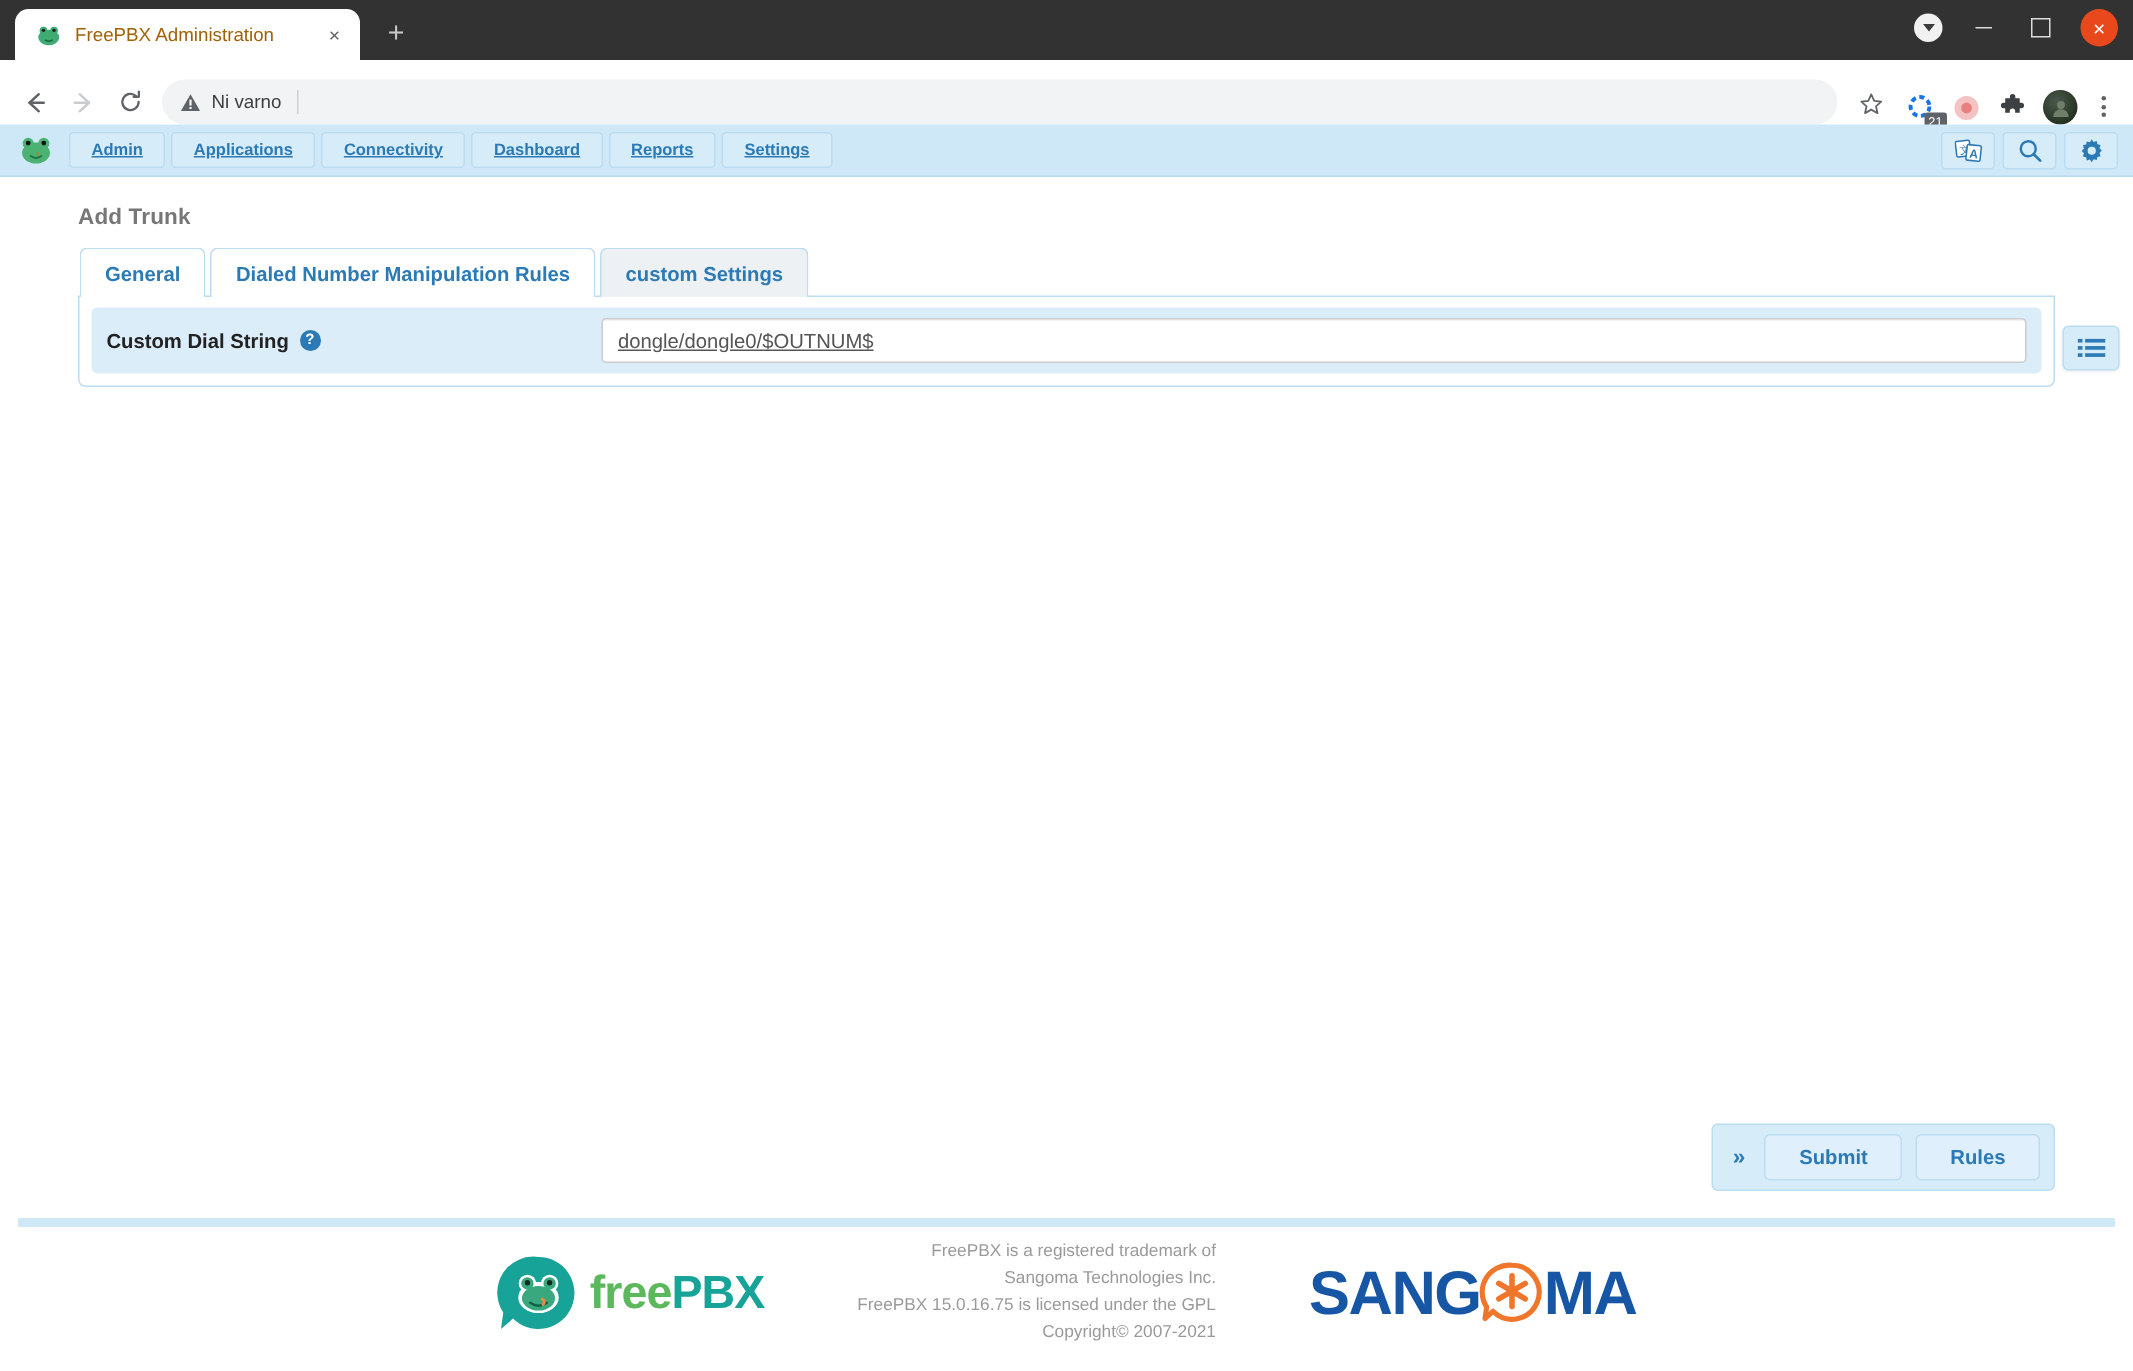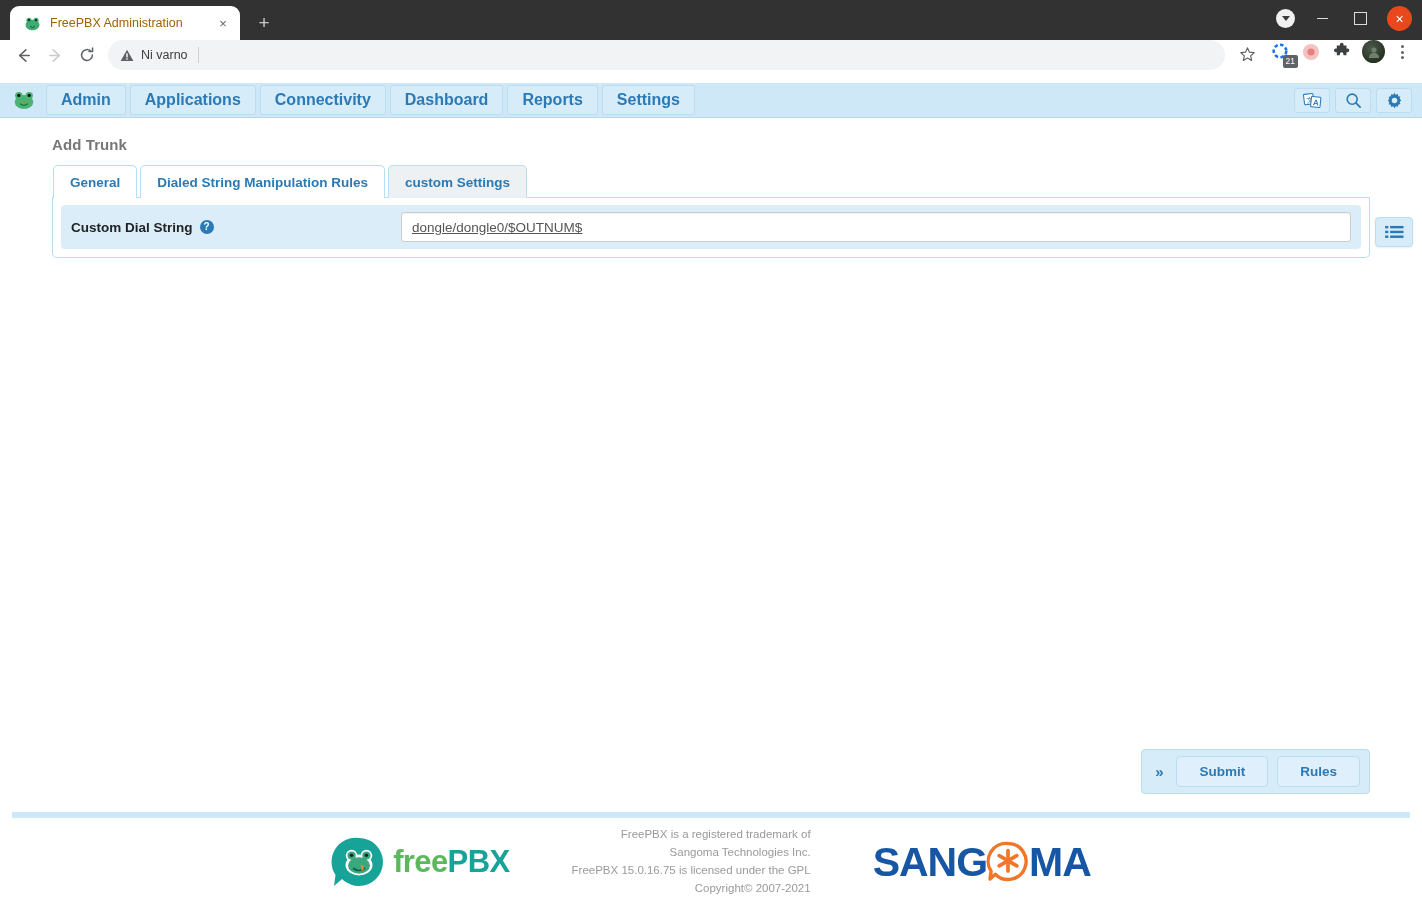--- a/index.html
+++ b/index.html
@@ -106,21 +106,21 @@
     font-size: 14px;
     cursor: pointer;
     margin-right: 2px;
   }
 
   
   .toolbar {
     height: 43px;
     background: #ffffff;
     display: flex;
-    align-items: flex-start;
+    align-items: flex-end;
     padding: 0 8px;
     gap: 2px;
     flex: 0 0 auto;
   }
   .navbtn {
     width: 30px; height: 30px;
     display: flex; align-items: center; justify-content: center;
     border-radius: 50%;
     color: #5f6368;
     cursor: pointer;
@@ -197,28 +197,29 @@
     display: flex;
     align-items: center;
     padding: 0 10px 0 12px;
     flex: 0 0 auto;
     position: relative;
   }
   .fpbx-logo { width: 24px; height: 24px; flex: 0 0 auto; margin-right: 10px; }
   .nav-items { display: flex; align-items: center; gap: 4px; }
   .nav-item {
     padding: 5px 14px;
-    font-size: 16px;
+    font-size: 11px;
     font-weight: 700;
     color: #2b7ab5;
     background: #d7ecf9;
     border: 1px solid #bcdcf0;
     border-radius: 3px;
     cursor: pointer;
     white-space: nowrap;
+    text-decoration: underline;
   }
   .nav-right { margin-left: auto; display: flex; align-items: center; gap: 5px; }
   .nav-ibtn {
     width: 36px; height: 25px;
     background: #d7ecf9;
     border: 1px solid #bcdcf0;
     border-radius: 3px;
     display: flex; align-items: center; justify-content: center;
     cursor: pointer;
   }
@@ -546,21 +547,21 @@
     </div>
   </div>
 
   <div class="content">
 
     <div class="page-title">Add Trunk</div>
 
     <div class="tabs-wrap">
       <div class="tabs">
         <div class="ftab">General</div>
-        <div class="ftab">Dialed String Manipulation Rules</div>
+        <div class="ftab">Dialed Number Manipulation Rules</div>
         <div class="ftab active">custom Settings</div>
       </div>
     </div>
 
     <div class="card">
       <div class="form-row">
         <div class="form-label">
           <span>Custom Dial String</span>
           <span class="help-icon">?</span>
         </div>

